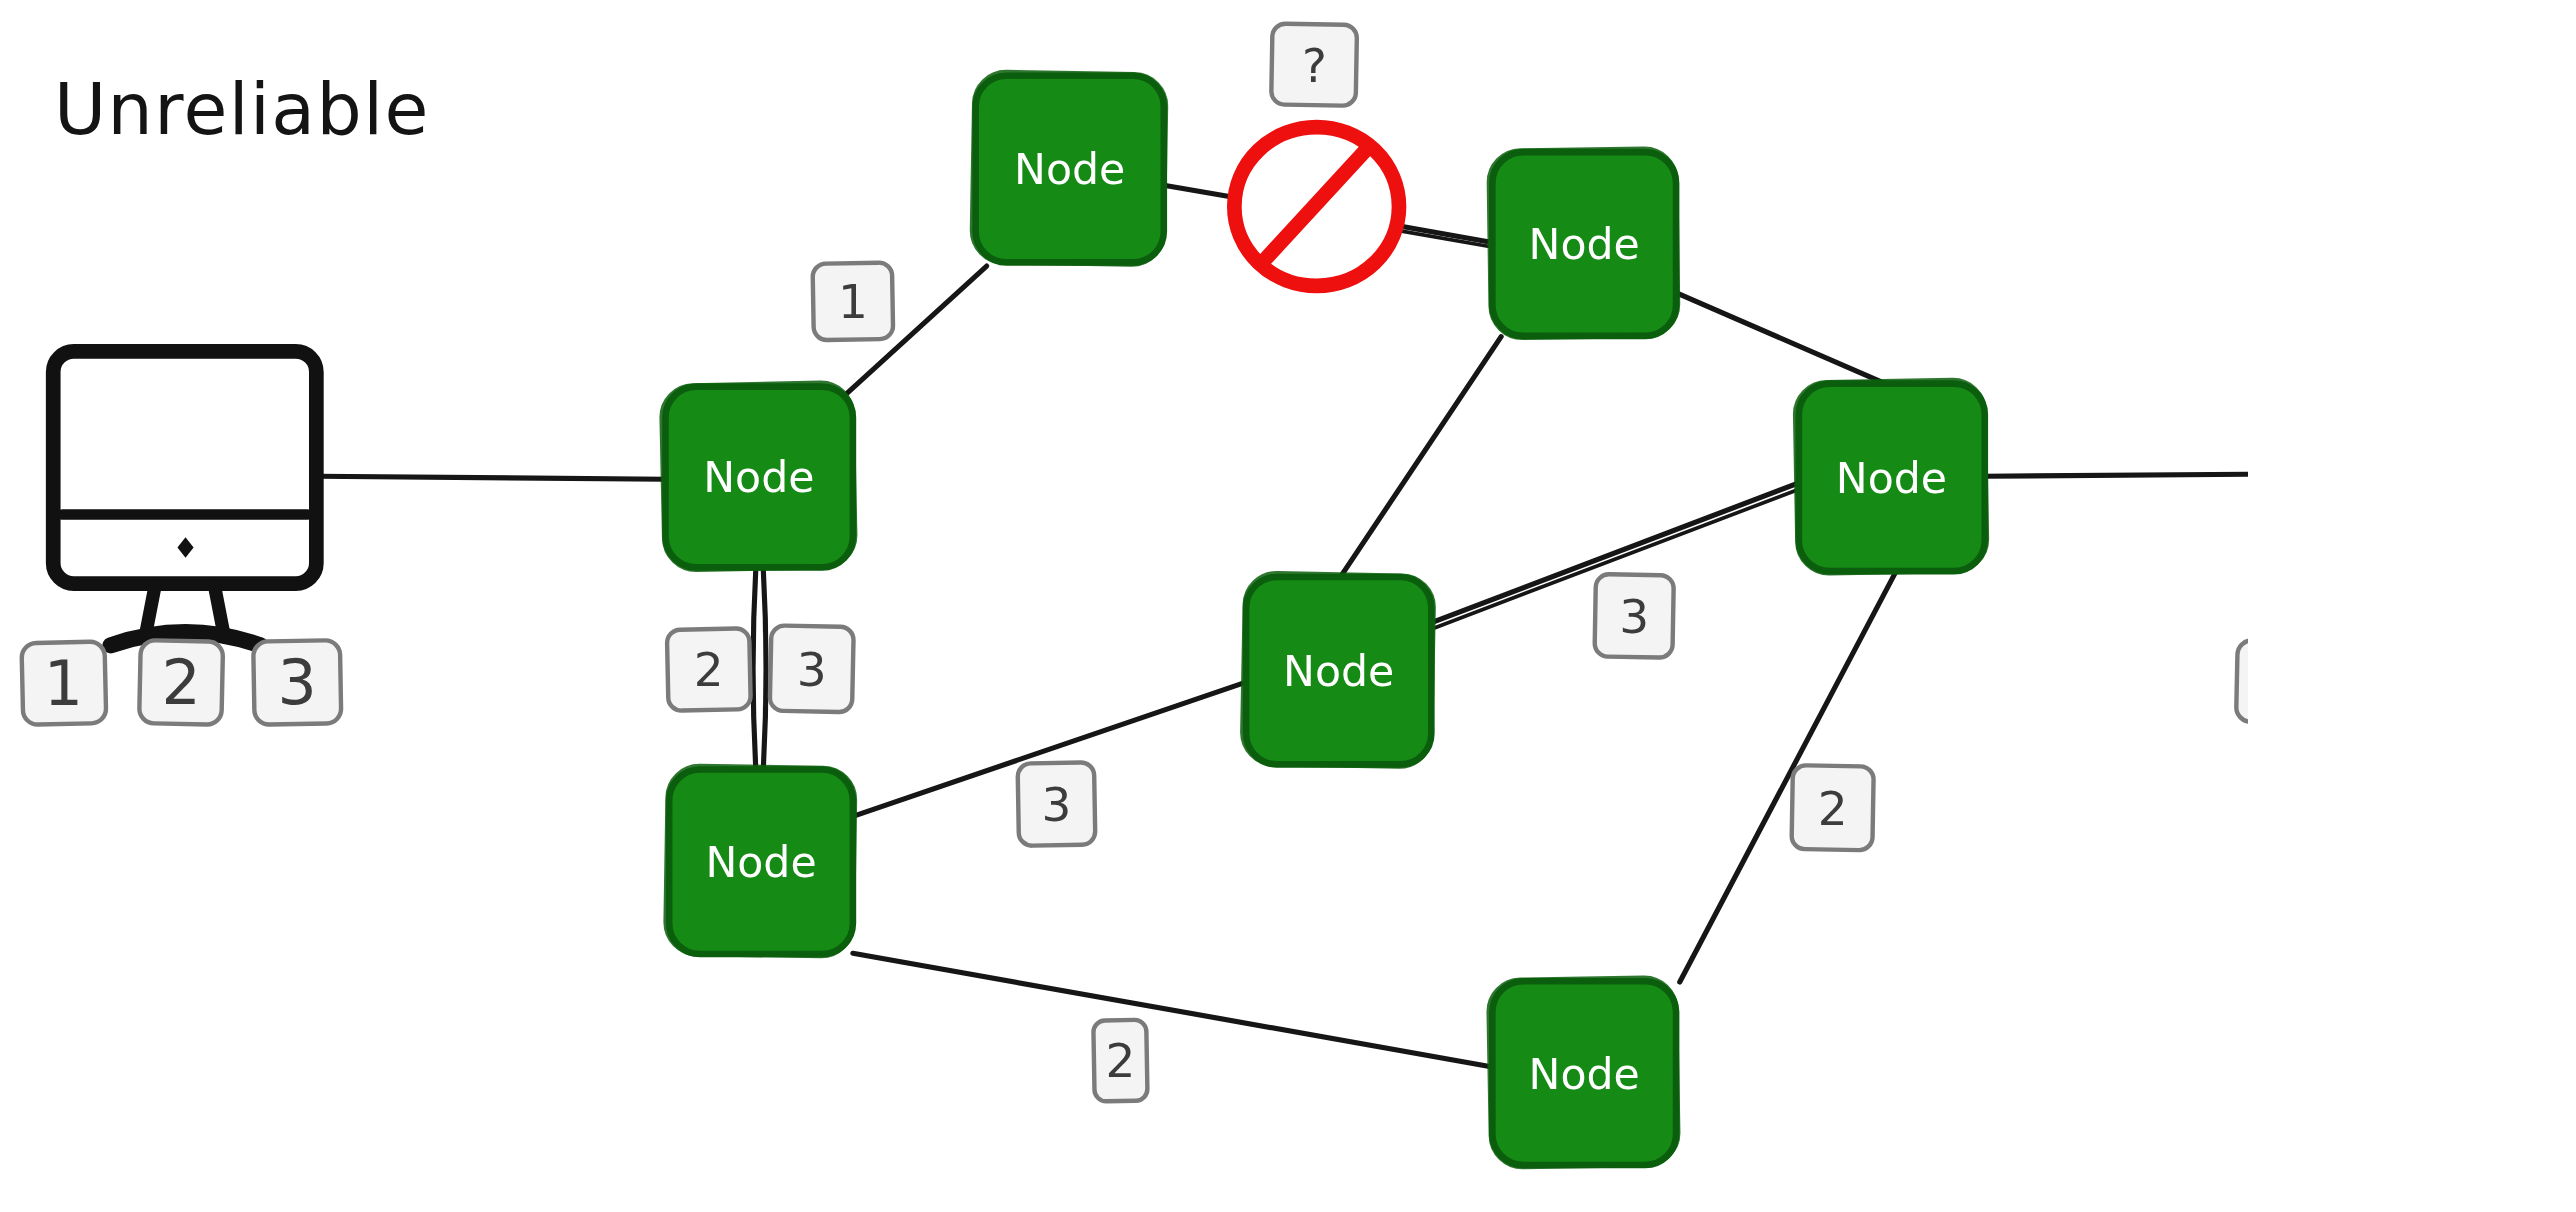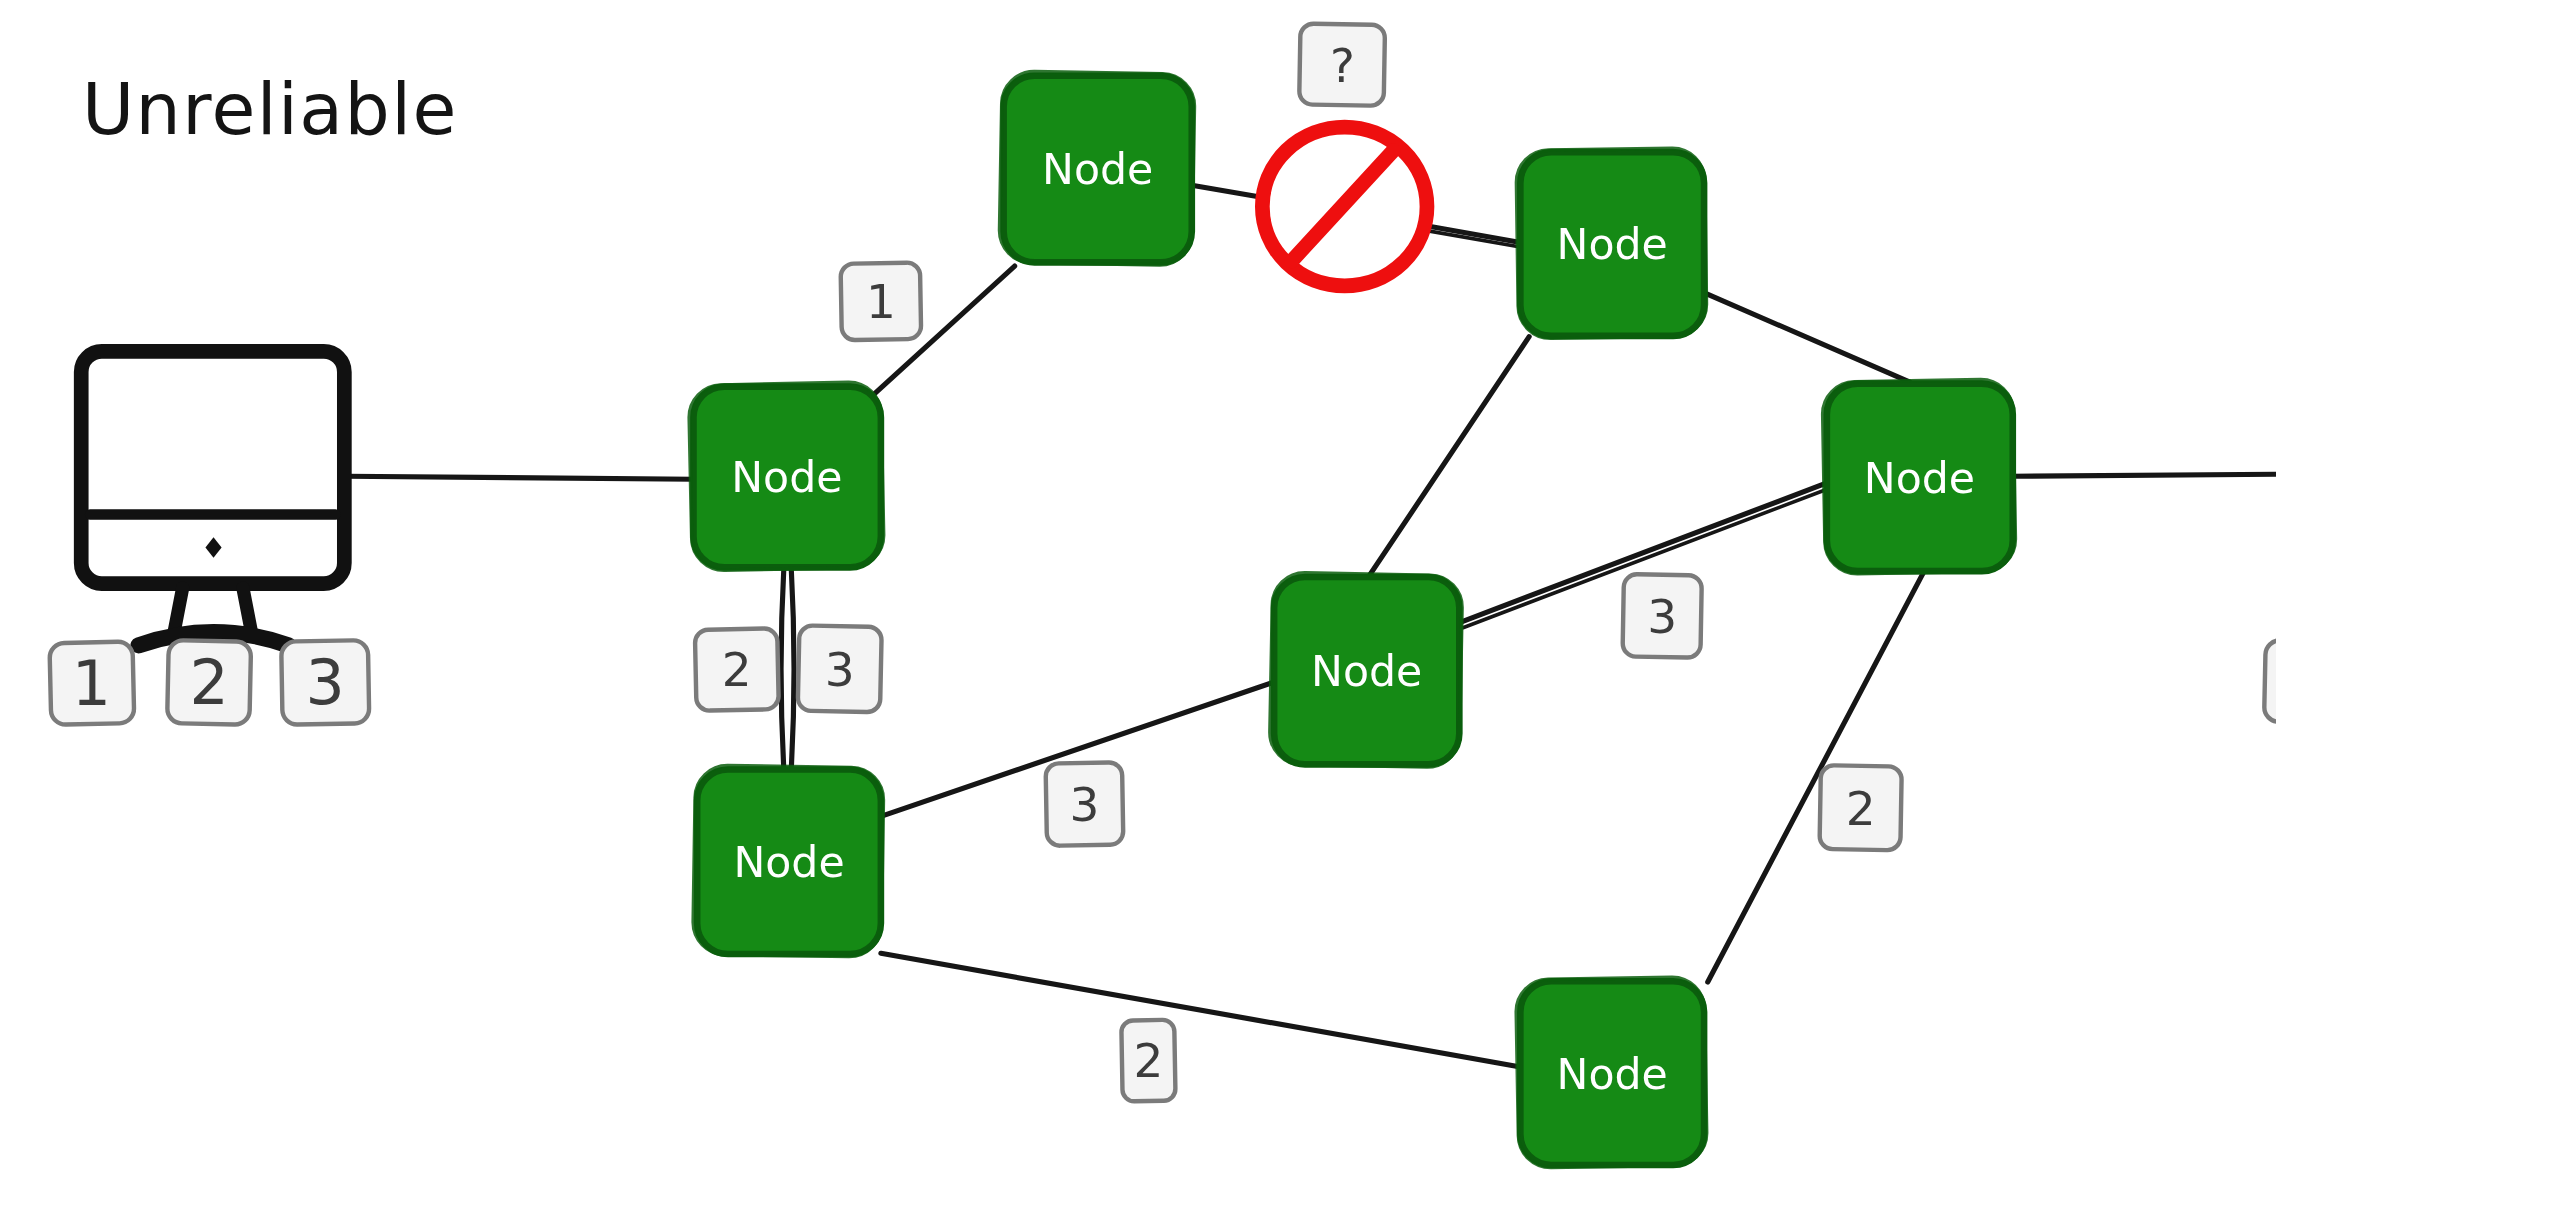--- a/index.html
+++ b/index.html
@@ -1,16 +1,16 @@
 <!DOCTYPE html>
 <html style="font-size:11.8px"><head>
 <meta charset="utf-8">
 <style>
   html,body{margin:0;padding:0;background:#ffffff;}
-  .canvas-wrap{position:relative;width:2248px;height:1212px;background:#ffffff;overflow:hidden;padding-left:28px;}
+  .canvas-wrap{position:relative;width:2248px;height:1212px;background:#ffffff;overflow:hidden;}
   svg{display:block;}
   .title-text{font-family:"DejaVu Sans",sans-serif;font-size:97px;fill:#141414;letter-spacing:2px;}
   .edge{stroke:#161616;stroke-width:7;fill:none;stroke-linecap:round;}
   .edge-thin{stroke:#161616;stroke-width:5;fill:none;stroke-linecap:round;}
   .node-rect{fill:#158a15;stroke:#0b5e0d;stroke-width:9;}
   .node-resketch{fill:none;stroke:#0b5e0d;stroke-width:5;opacity:.85;}
   .node-label{font-family:"DejaVu Sans",sans-serif;font-size:58px;fill:#ffffff;text-anchor:middle;}
   .packet-rect{fill:#f4f4f4;stroke:#7b7b7b;stroke-width:6;}
   .packet-num{font-family:"DejaVu Sans",sans-serif;font-size:84px;fill:#3c3c3c;text-anchor:middle;}
   .elabel-num{font-family:"DejaVu Sans",sans-serif;font-size:64px;fill:#3c3c3c;text-anchor:middle;}

